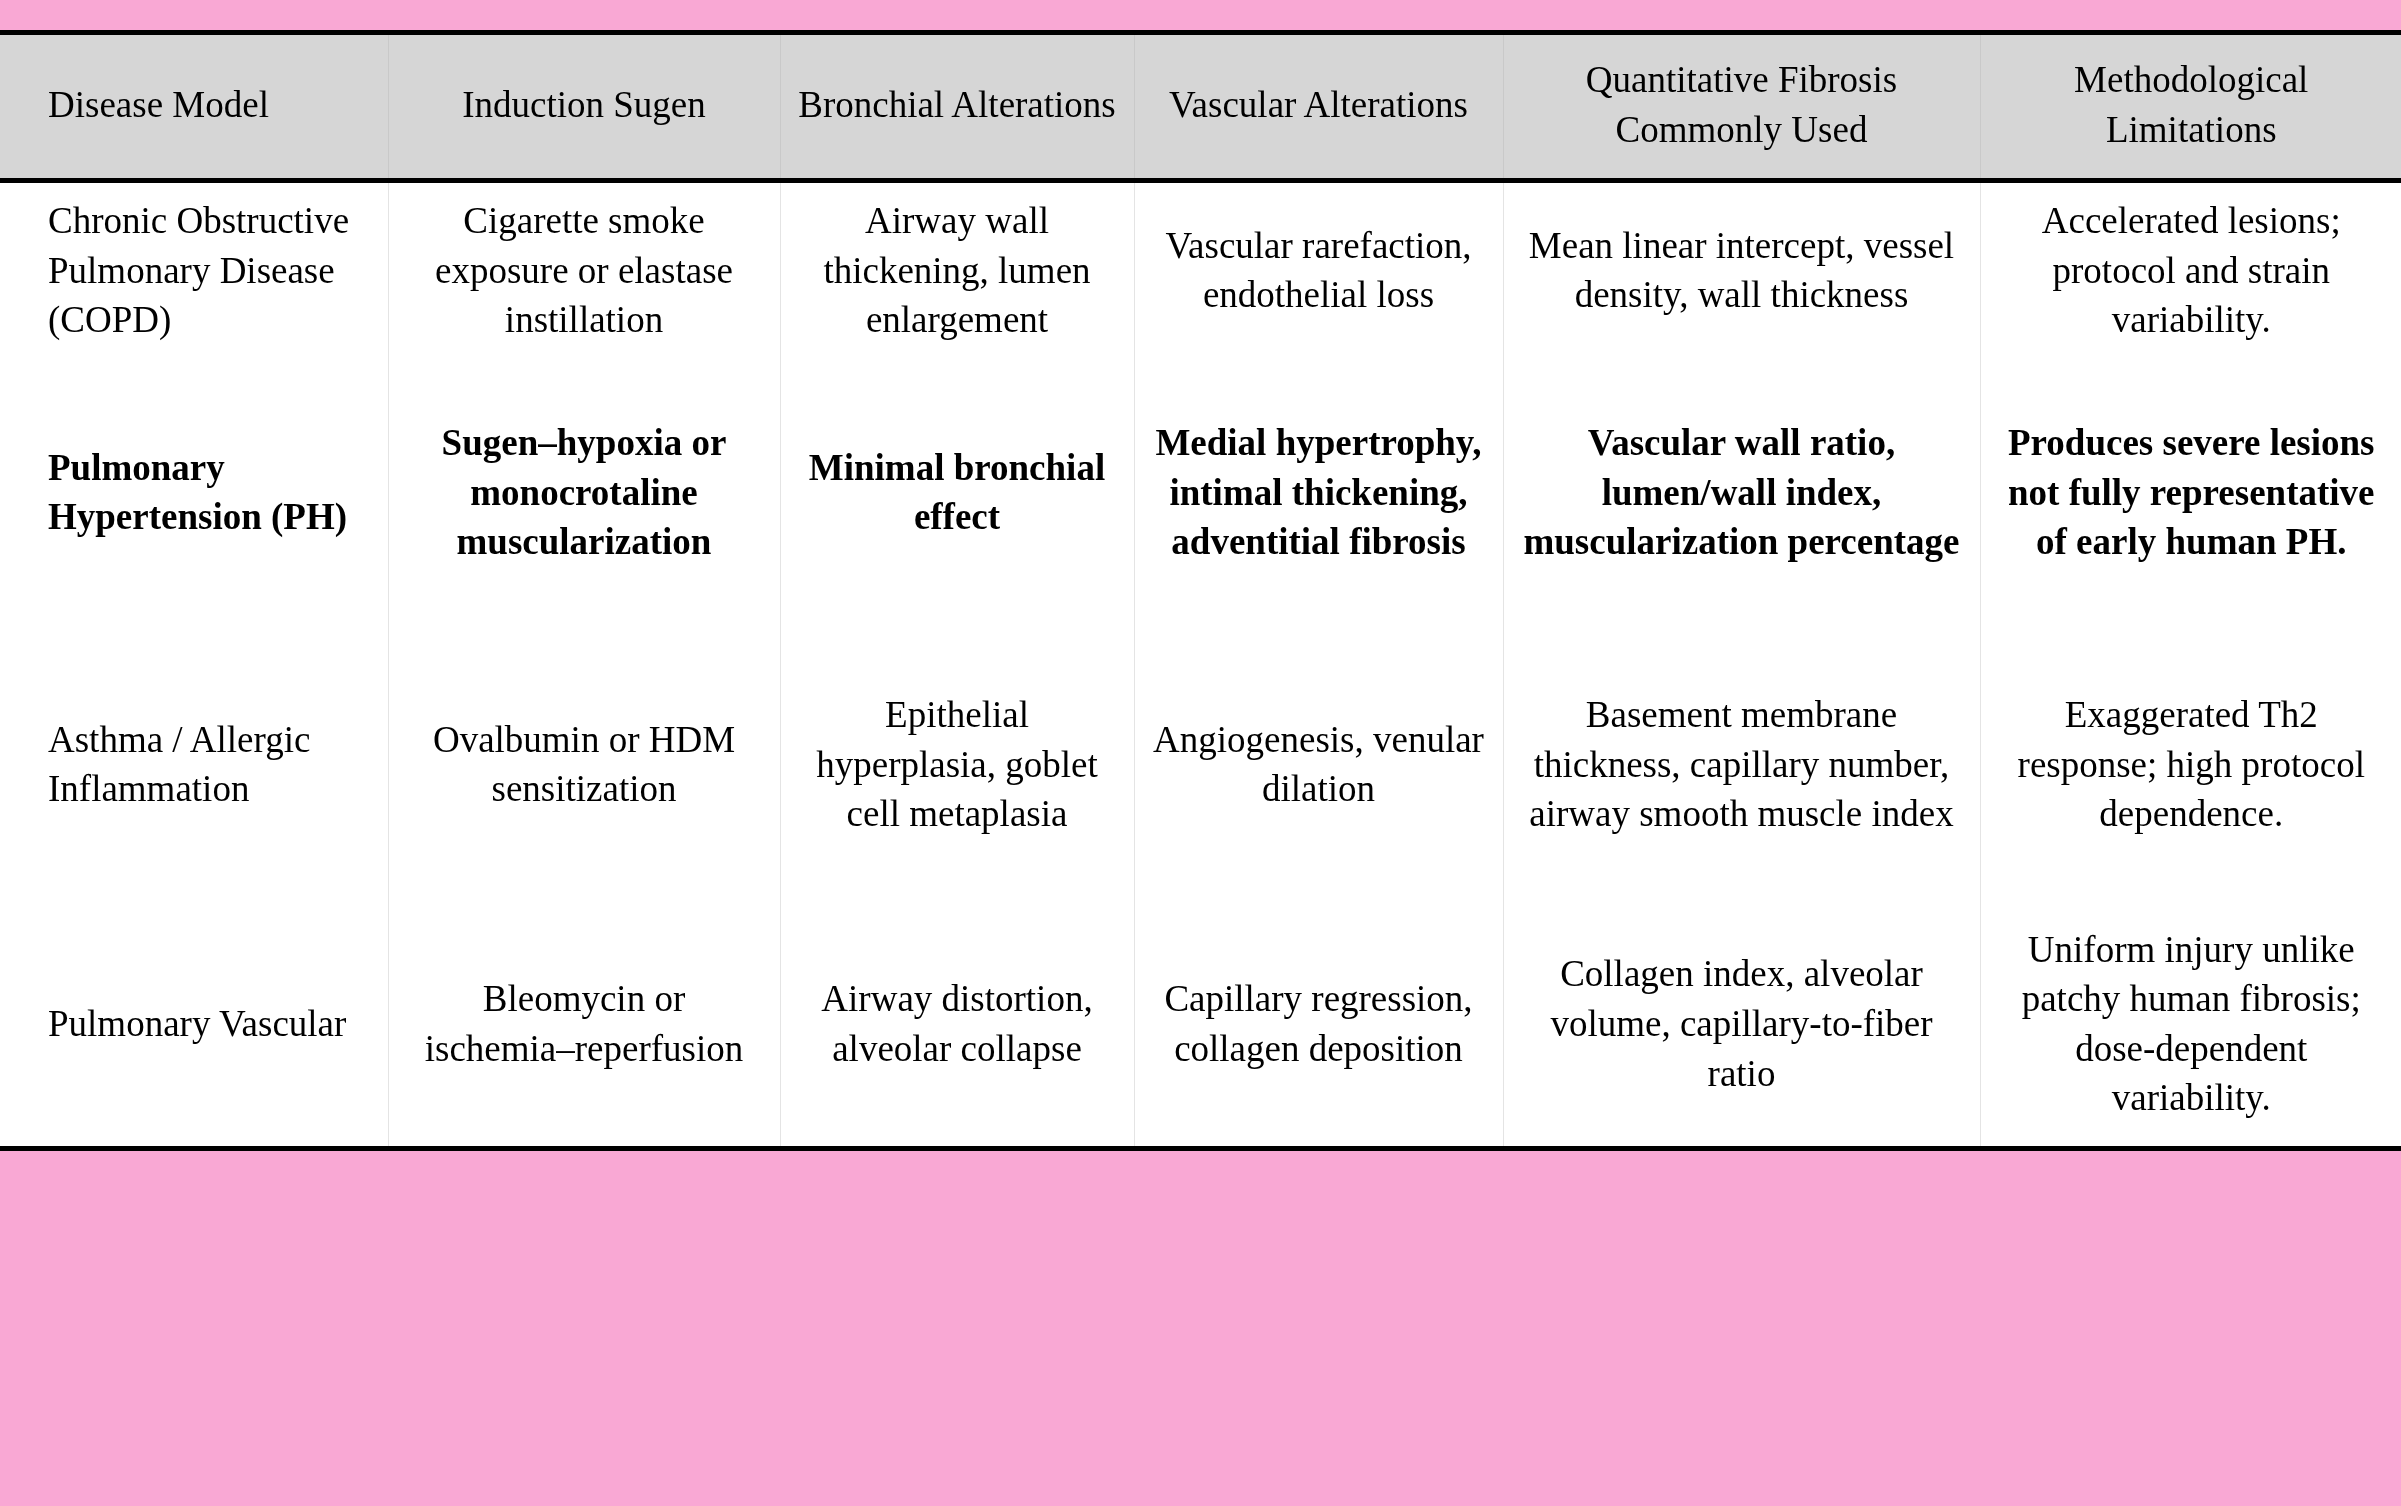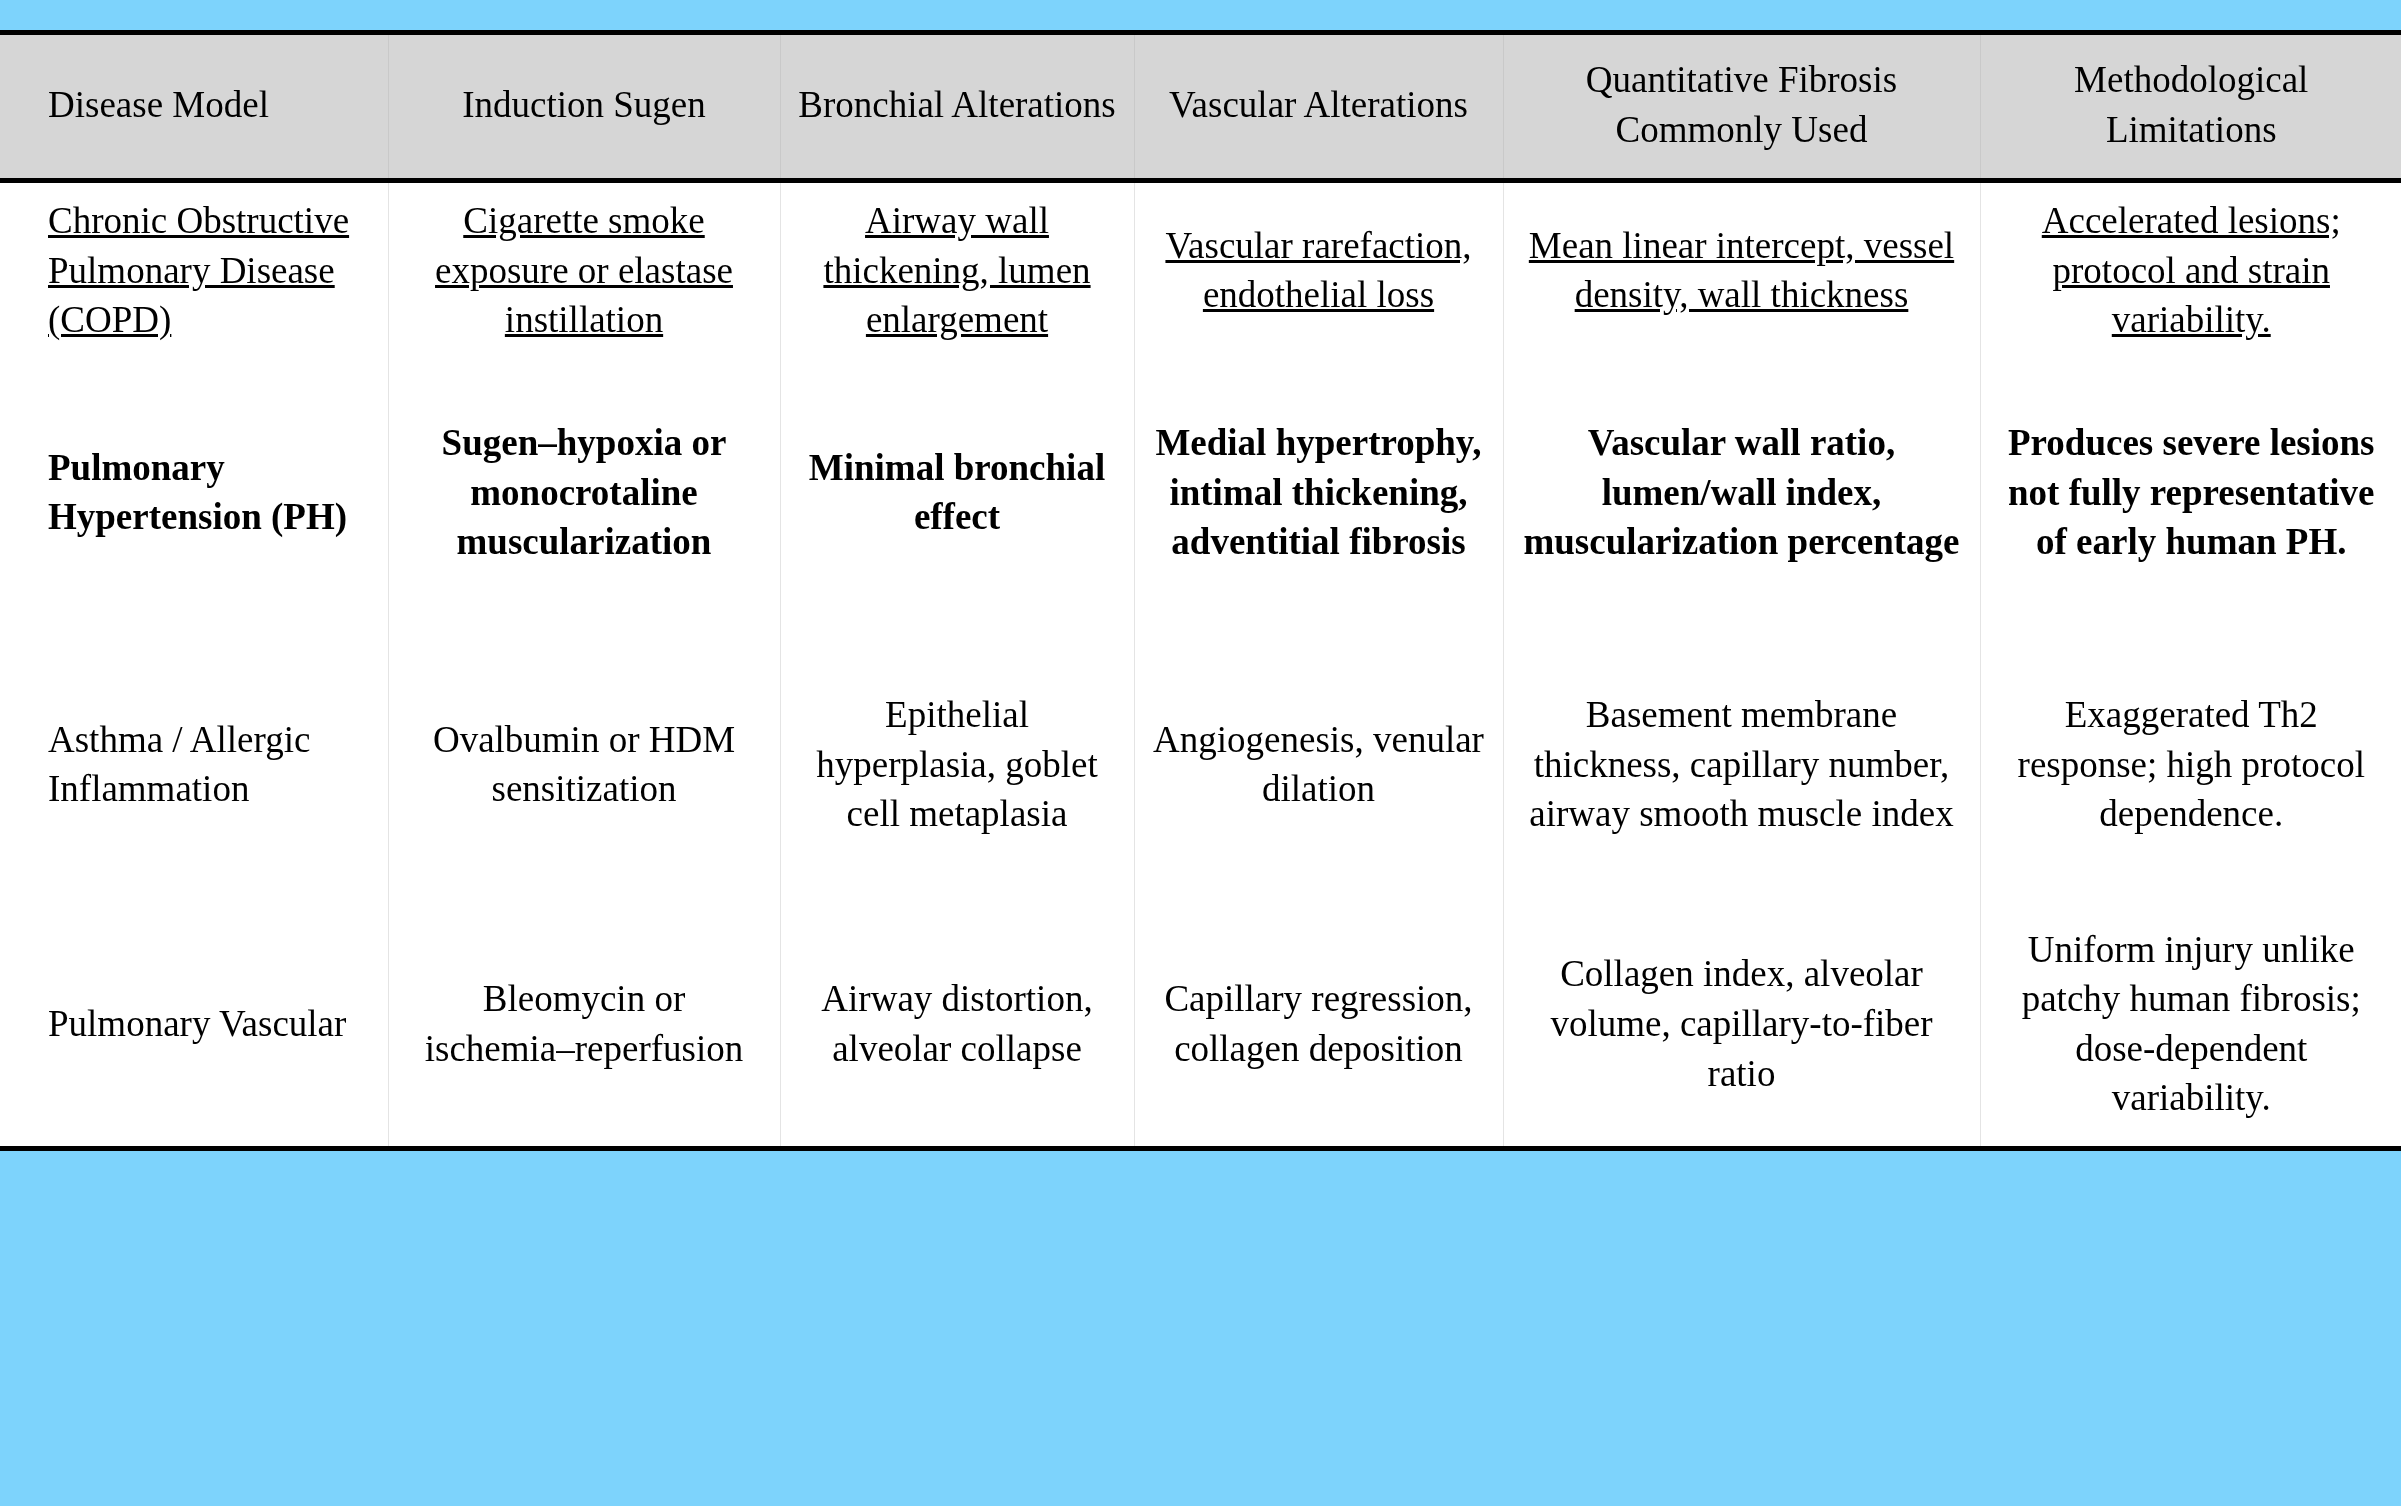--- a/index.html
+++ b/index.html
@@ -11,21 +11,21 @@
     width: 2401px;
     height: 1506px;
     font-family: "Liberation Serif", "DejaVu Serif", serif;
     color: #000000;
     overflow: hidden;
   }
   #page {
     position: relative;
     width: 2401px;
     height: 1506px;
-    background: #7dd3fc;
+    background: #f9a8d4;
   }
   table.tbl {
     position: absolute;
     left: 0;
     top: 30px;
     width: 2401px;
     border-collapse: collapse;
     table-layout: fixed;
   }
   
@@ -74,21 +74,21 @@
     padding-left: 48px;
     border-left: none;
   }
   tbody td.last { border-right: none; text-align: center; }
 
   tbody tr.last-row td {
     border-bottom: 5.5px solid #000000;
   }
 
   
-  tbody tr.r0 { height: 163px; text-decoration: underline; }
+  tbody tr.r0 { height: 163px; }
   tbody tr.r1 { height: 270px; font-weight: bold; }
   tbody tr.r2 { height: 274px; }
   tbody tr.r3 { height: 247px; }
 </style>
 </head>
 <body>
 
 <div id="page">
   <table class="tbl">
     <colgroup>

